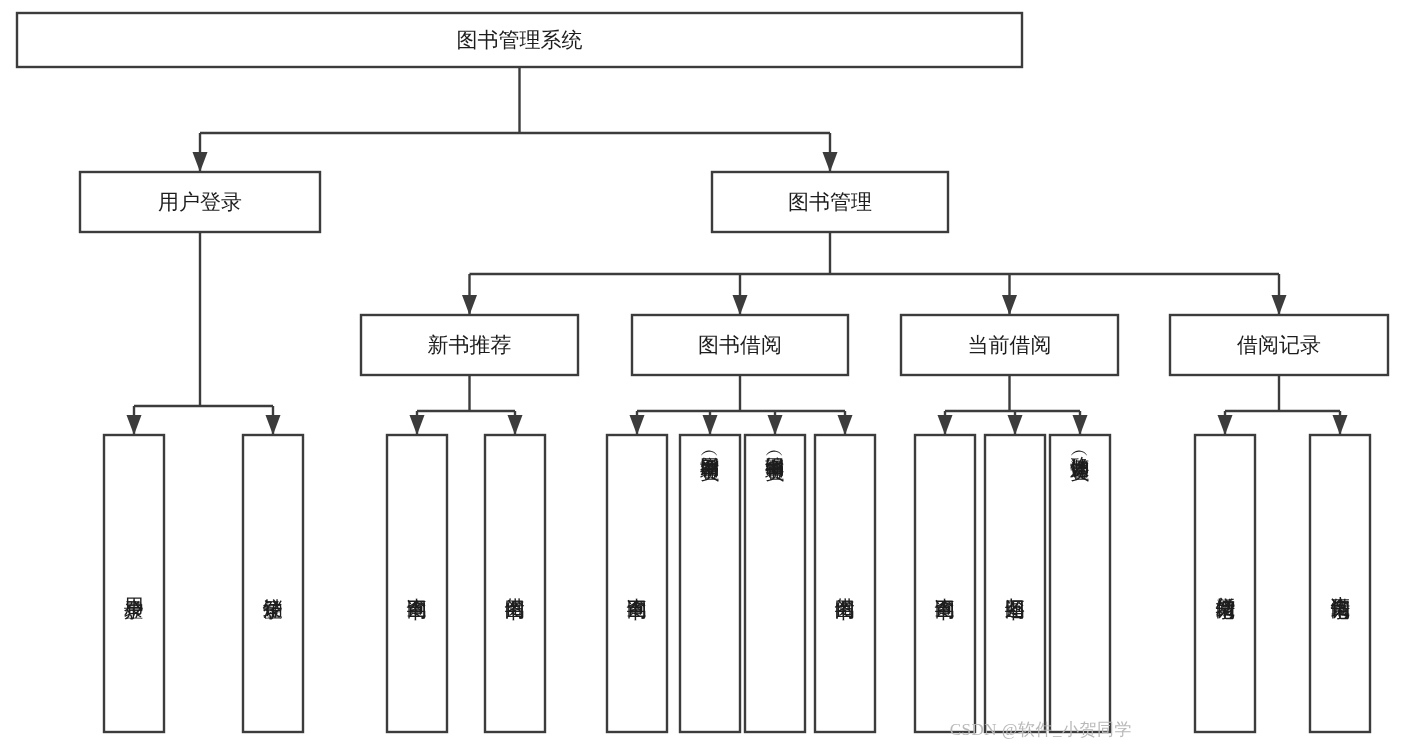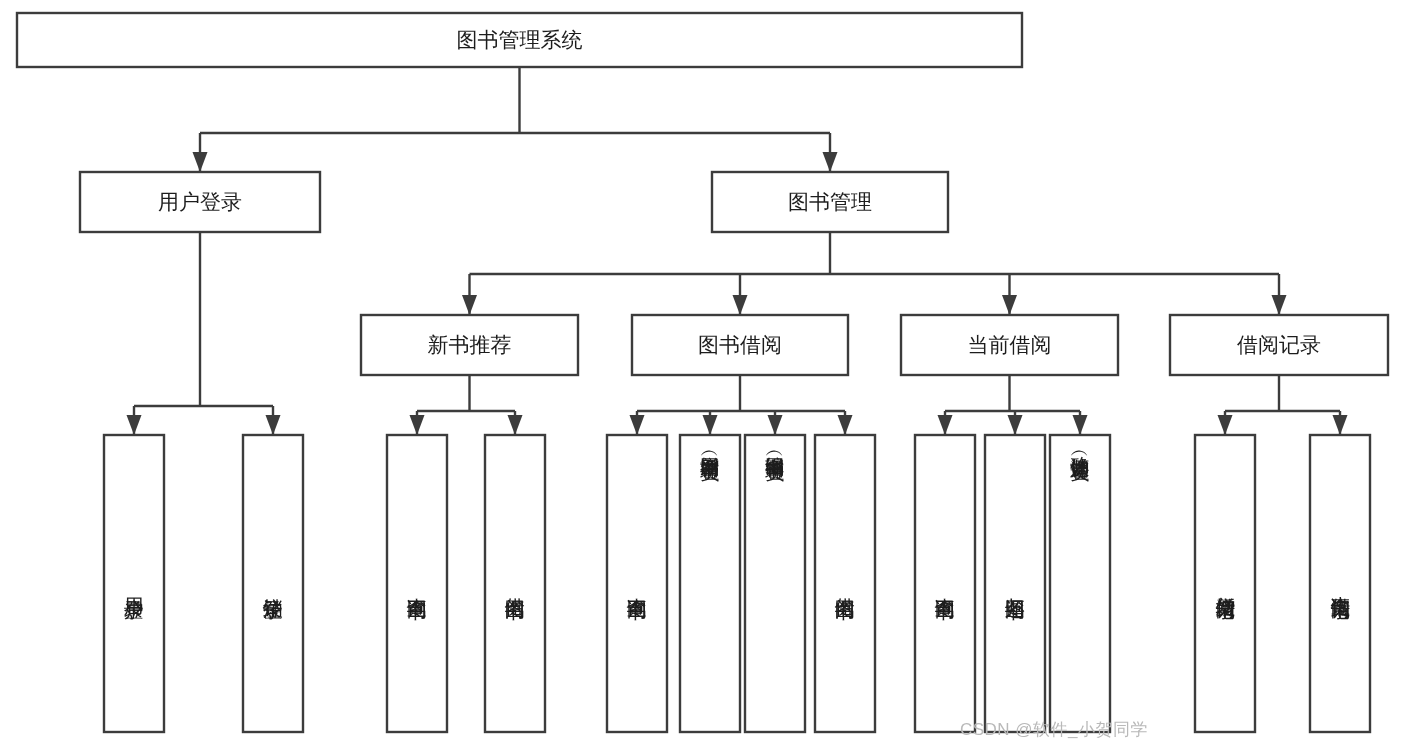--- a/index.html
+++ b/index.html
@@ -62,23 +62,23 @@
     font-family: "DejaVu Sans", "Liberation Sans", sans-serif;
     font-size: 20px;
     line-height: 1.12;
     letter-spacing: 1px;
     color: #1d1d1d;
     white-space: nowrap;
     text-align: center;
   }
   #watermark {
     position: absolute;
-    right: 4px;
+    right: 20px;
     bottom: 6px;
-    font-family: Liberation Sans, sans-serif;
+    font-family: Liberation Serif, serif;
     font-size: 17px;
     color: #b9b9b9;
     letter-spacing: 0.5px;
     white-space: nowrap;
   }
 </style>
 </head>
 <body>
 
 <div id="diagram-root">

